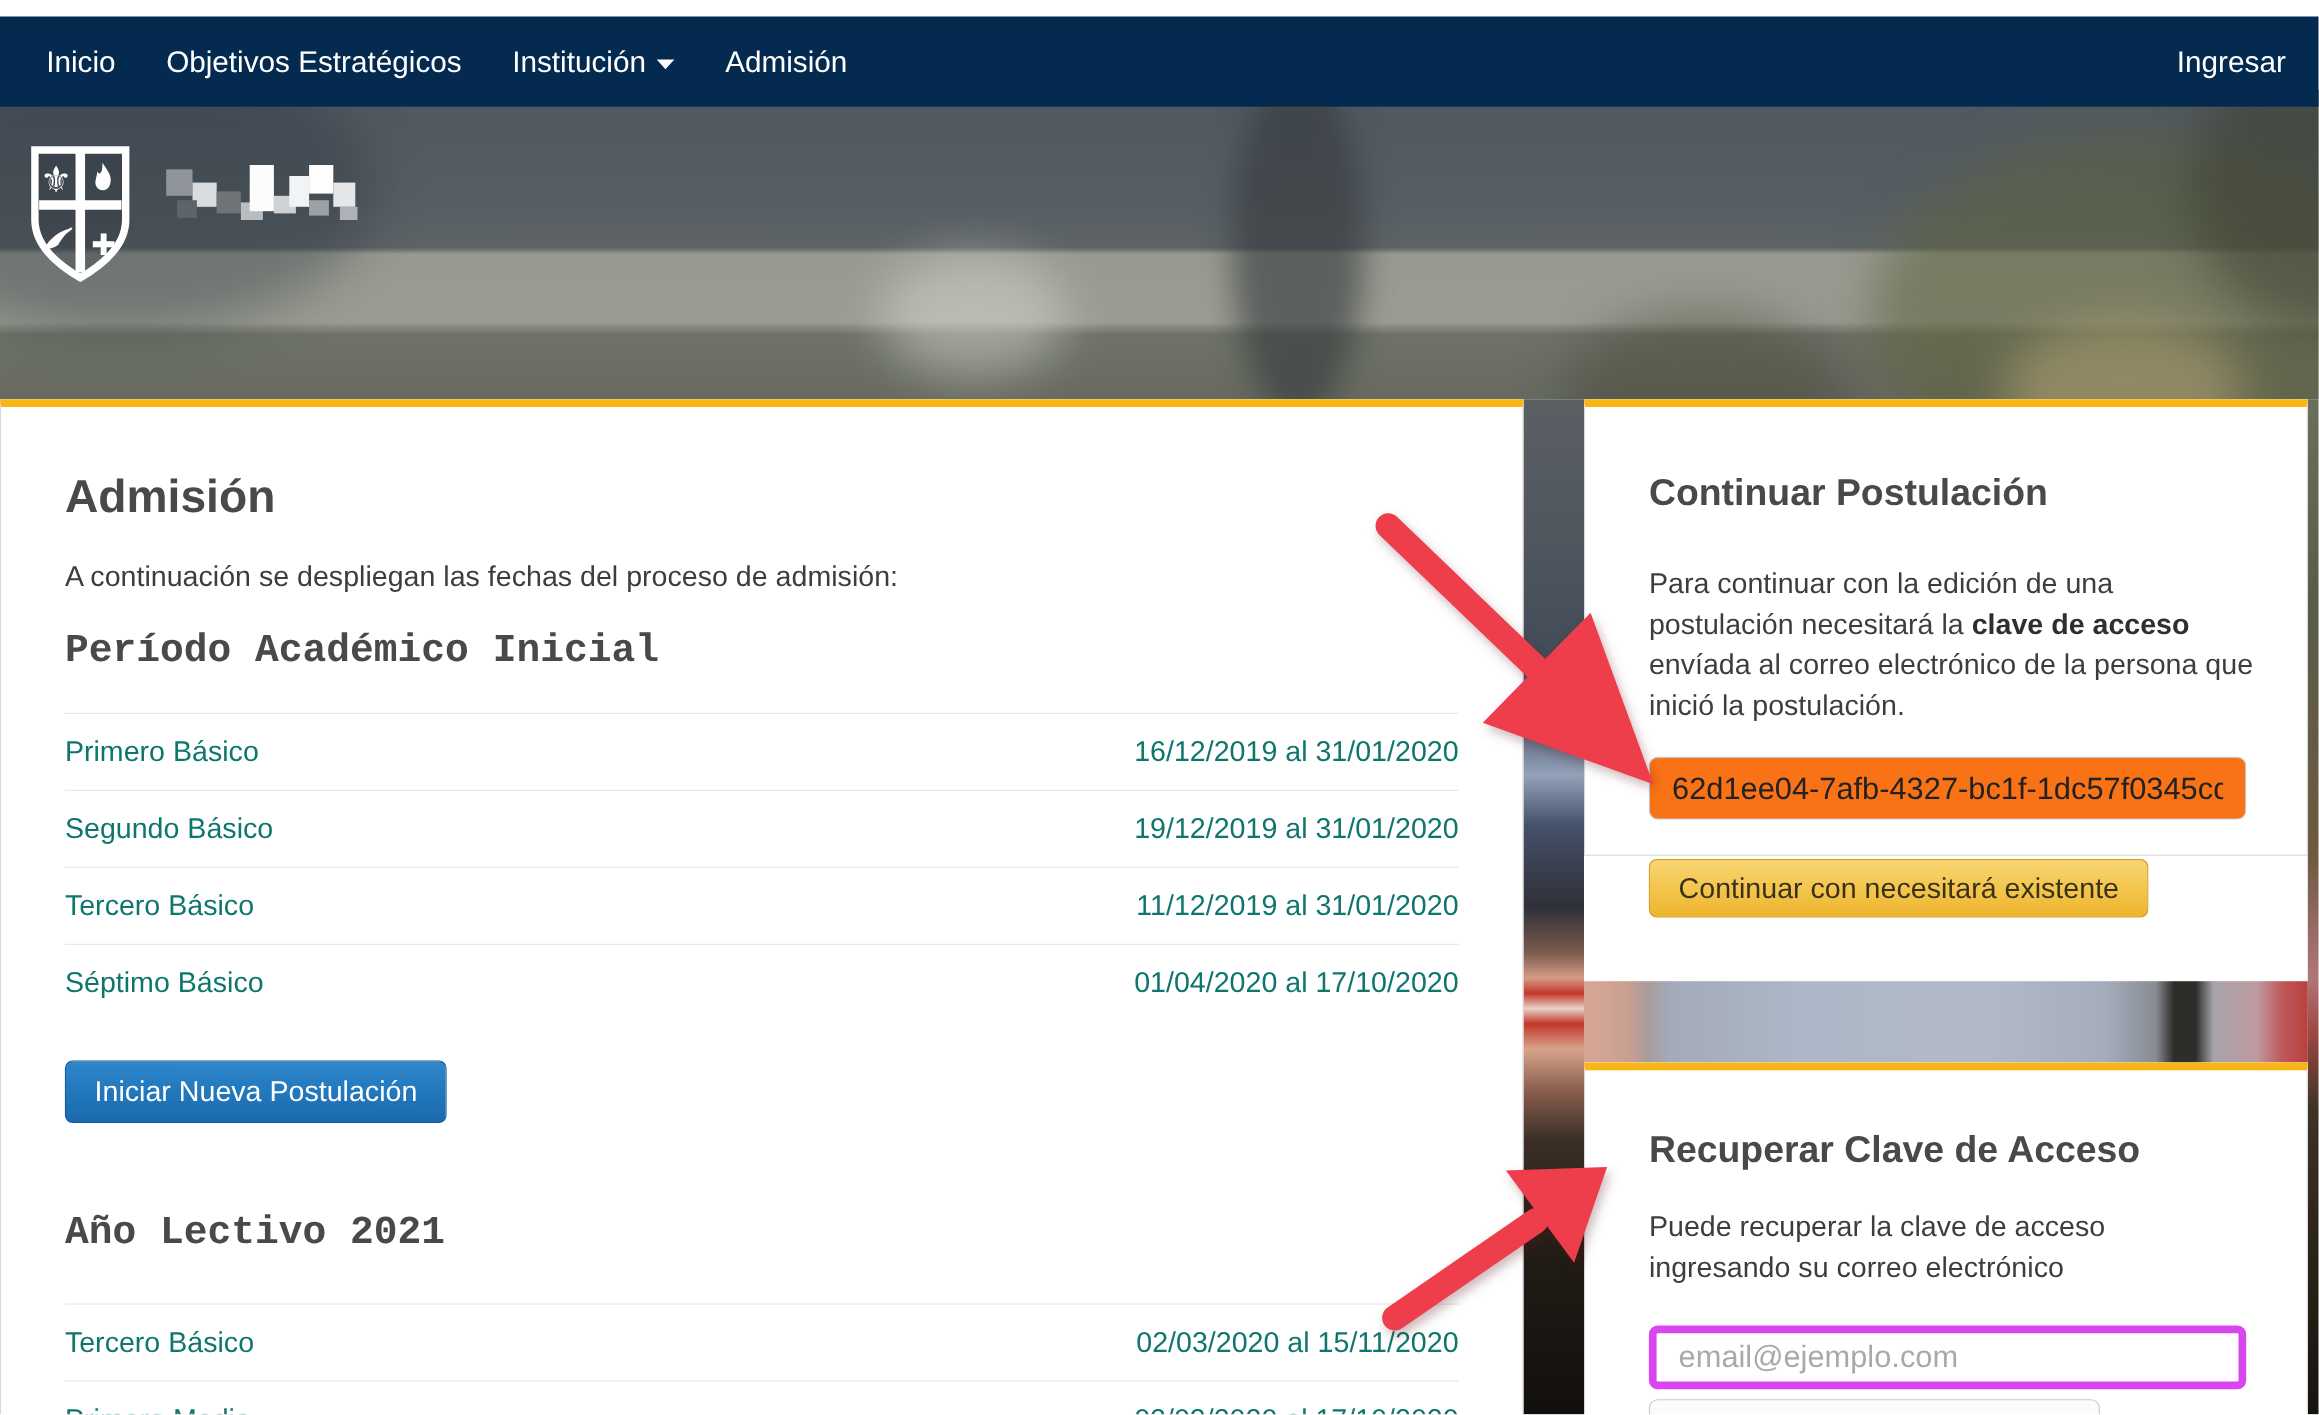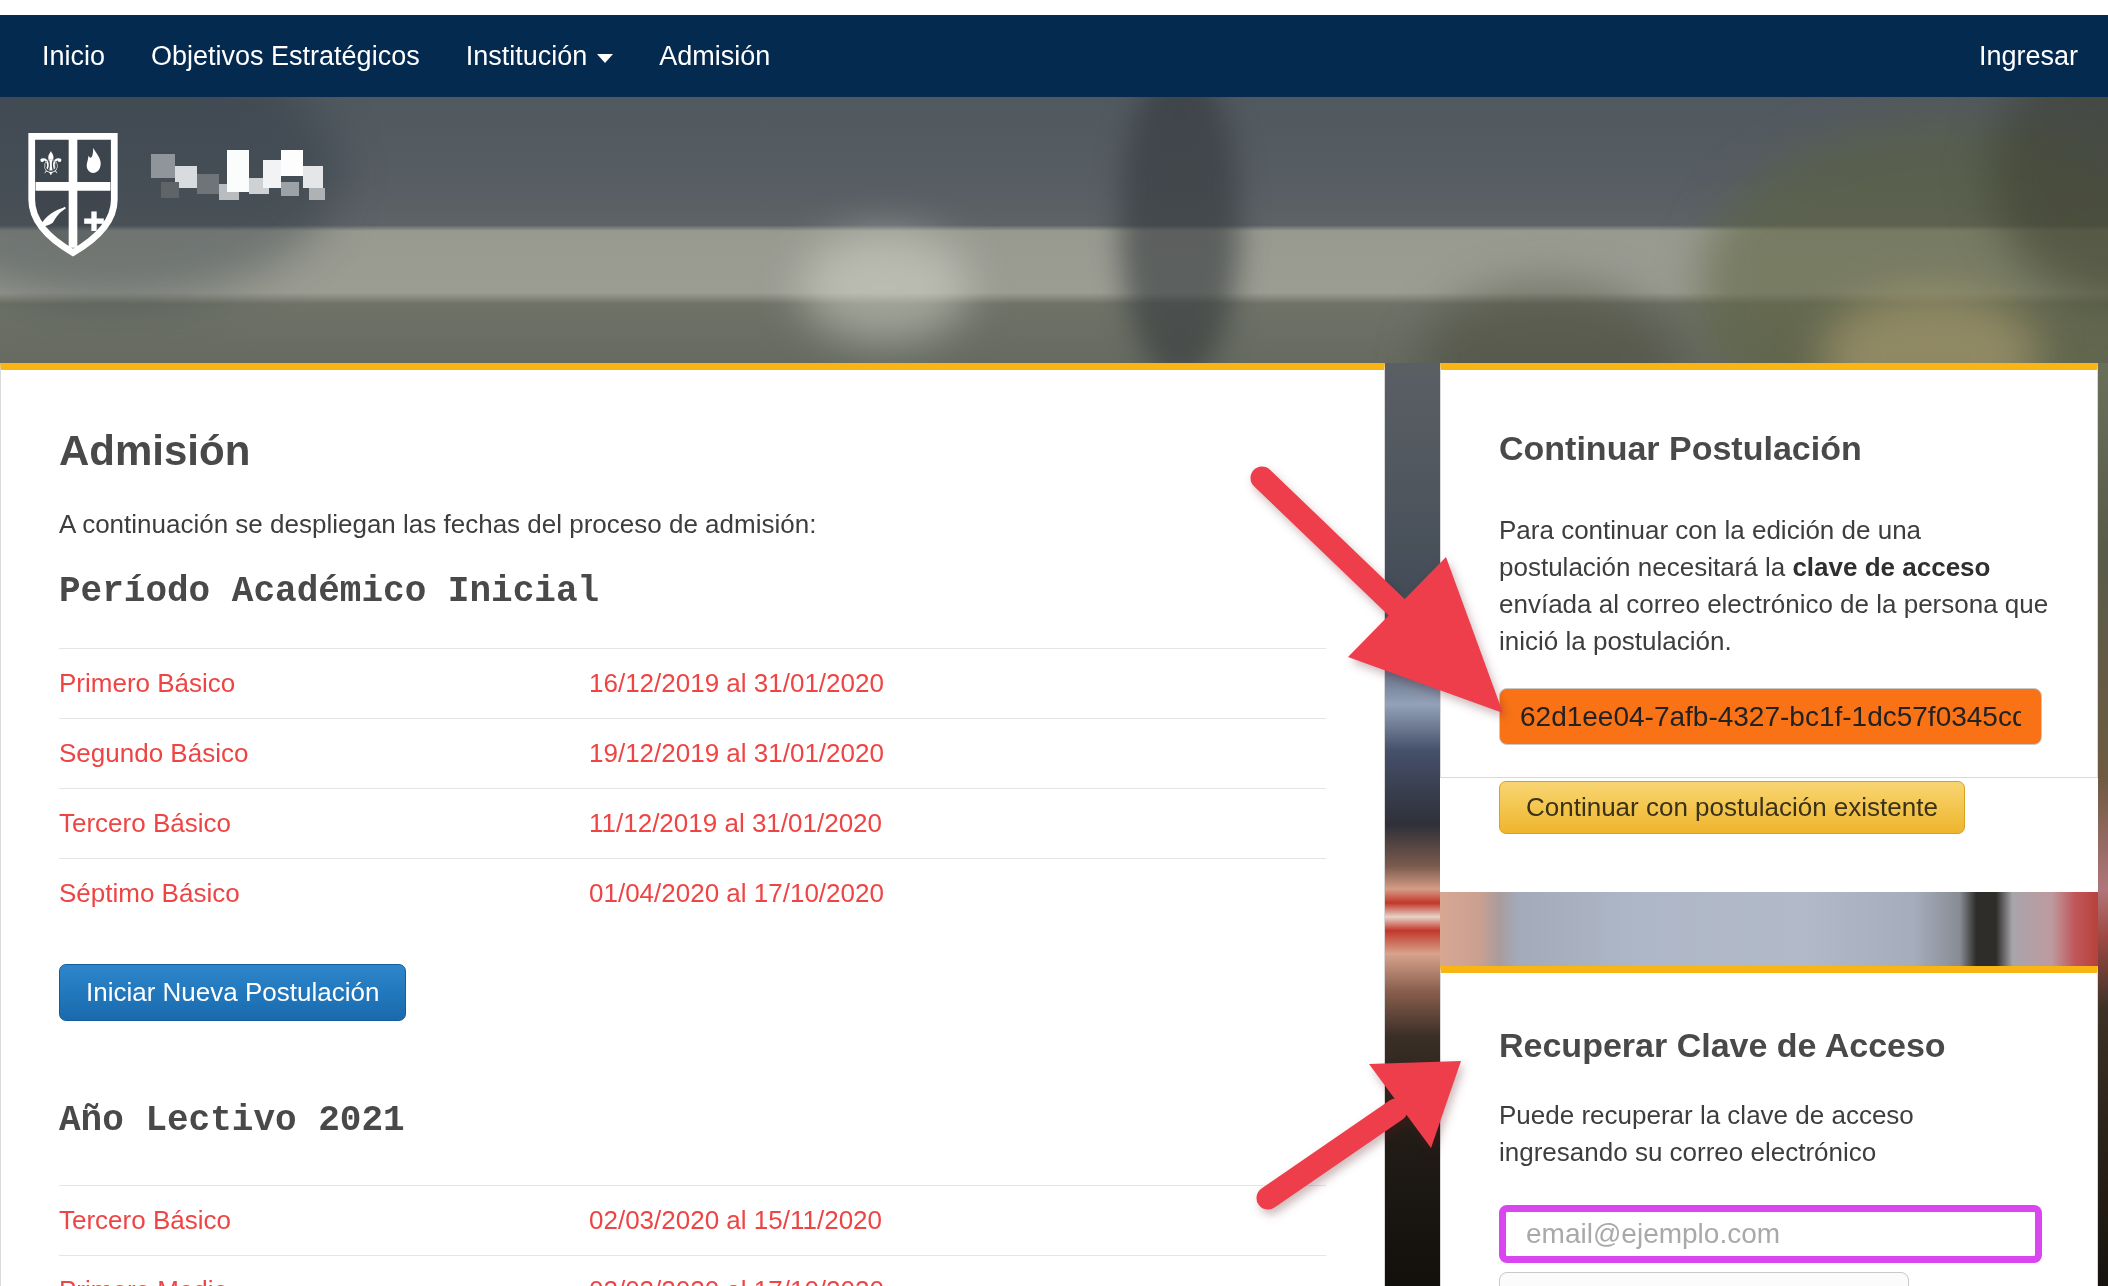--- a/index.html
+++ b/index.html
@@ -62,21 +62,21 @@
   .card{
     position:absolute;background:#ffffff;border:1px solid #d9d9d9;border-top:7px solid #f8b513;z-index:2;
   }
   .main-card{left:0;top:363px;width:1385px;height:930px;padding:0 58px;}
   .h1{font-size:42px;font-weight:bold;color:#494949;margin:56px 0 0 0;line-height:50px;}
   .lead{font-size:26px;color:#3d3d3d;margin:30px 0 0 0;line-height:36px;}
   .h2{font-size:36px;font-weight:bold;color:#494949;margin:28px 0 0 0;line-height:44px;font-family:Liberation Mono, monospace;}
   .h2b{margin-top:78px;}
   .table{margin-top:34px;}
   .table2{margin-top:42px;}
-  .trow{display:flex;align-items:center;height:70px;border-top:1px solid #e5e5e5;font-size:26px;color:#ef4444;}
+  .trow{display:flex;align-items:center;height:70px;border-top:1px solid #e5e5e5;font-size:26px;color:#0f766e;justify-content:space-between;}
   .tlabel{flex:0 0 530px;}
   .btn-row{display:flex;justify-content:flex-start;margin-top:36px;}
   .btn-primary{
     height:57px;padding:0 26px;font-size:26px;color:#ffffff;border-radius:7px;cursor:pointer;
     background:linear-gradient(180deg,#2f86c9 0%,#2278bd 50%,#1b69ad 100%);
     border:1px solid #175d9b;display:flex;align-items:center;justify-content:center;
     font-family:"Liberation Sans", sans-serif;
   }
 
   .continue-card{left:1440px;top:363px;width:658px;height:415px;padding:0 58px;}
@@ -215,21 +215,21 @@
         <span class="tlabel">Primero Medio</span>
         <span class="tdates">02/03/2020 al 17/10/2020</span>
       </div>
     </div>
   </section>
 
   <section class="card continue-card">
     <h2 class="h2c">Continuar Postulación</h2>
     <p class="body-text"><span>Para continuar con la edición de una postulación necesitará la </span><b>clave de acceso</b><span> envíada al correo electrónico de la persona que inició la postulación.</span></p>
     <input class="key-input" type="text" value="62d1ee04-7afb-4327-bc1f-1dc57f0345cd" style="">
-    <button class="btn-warning">Continuar con postulación existente</button>
+    <button class="btn-warning">Continuar con necesitará existente</button>
   </section>
 
   <section class="card recover-card">
     <h2 class="h2c">Recuperar Clave de Acceso</h2>
     <p class="body-text">Puede recuperar la clave de acceso ingresando su correo electrónico</p>
     <input class="email-input" type="text" placeholder="email@ejemplo.com" style="">
     <button class="btn-default-sliver"></button>
   </section>
 
   <svg class="arrows" width="2108" height="1286" viewBox="0 0 2108 1286">

